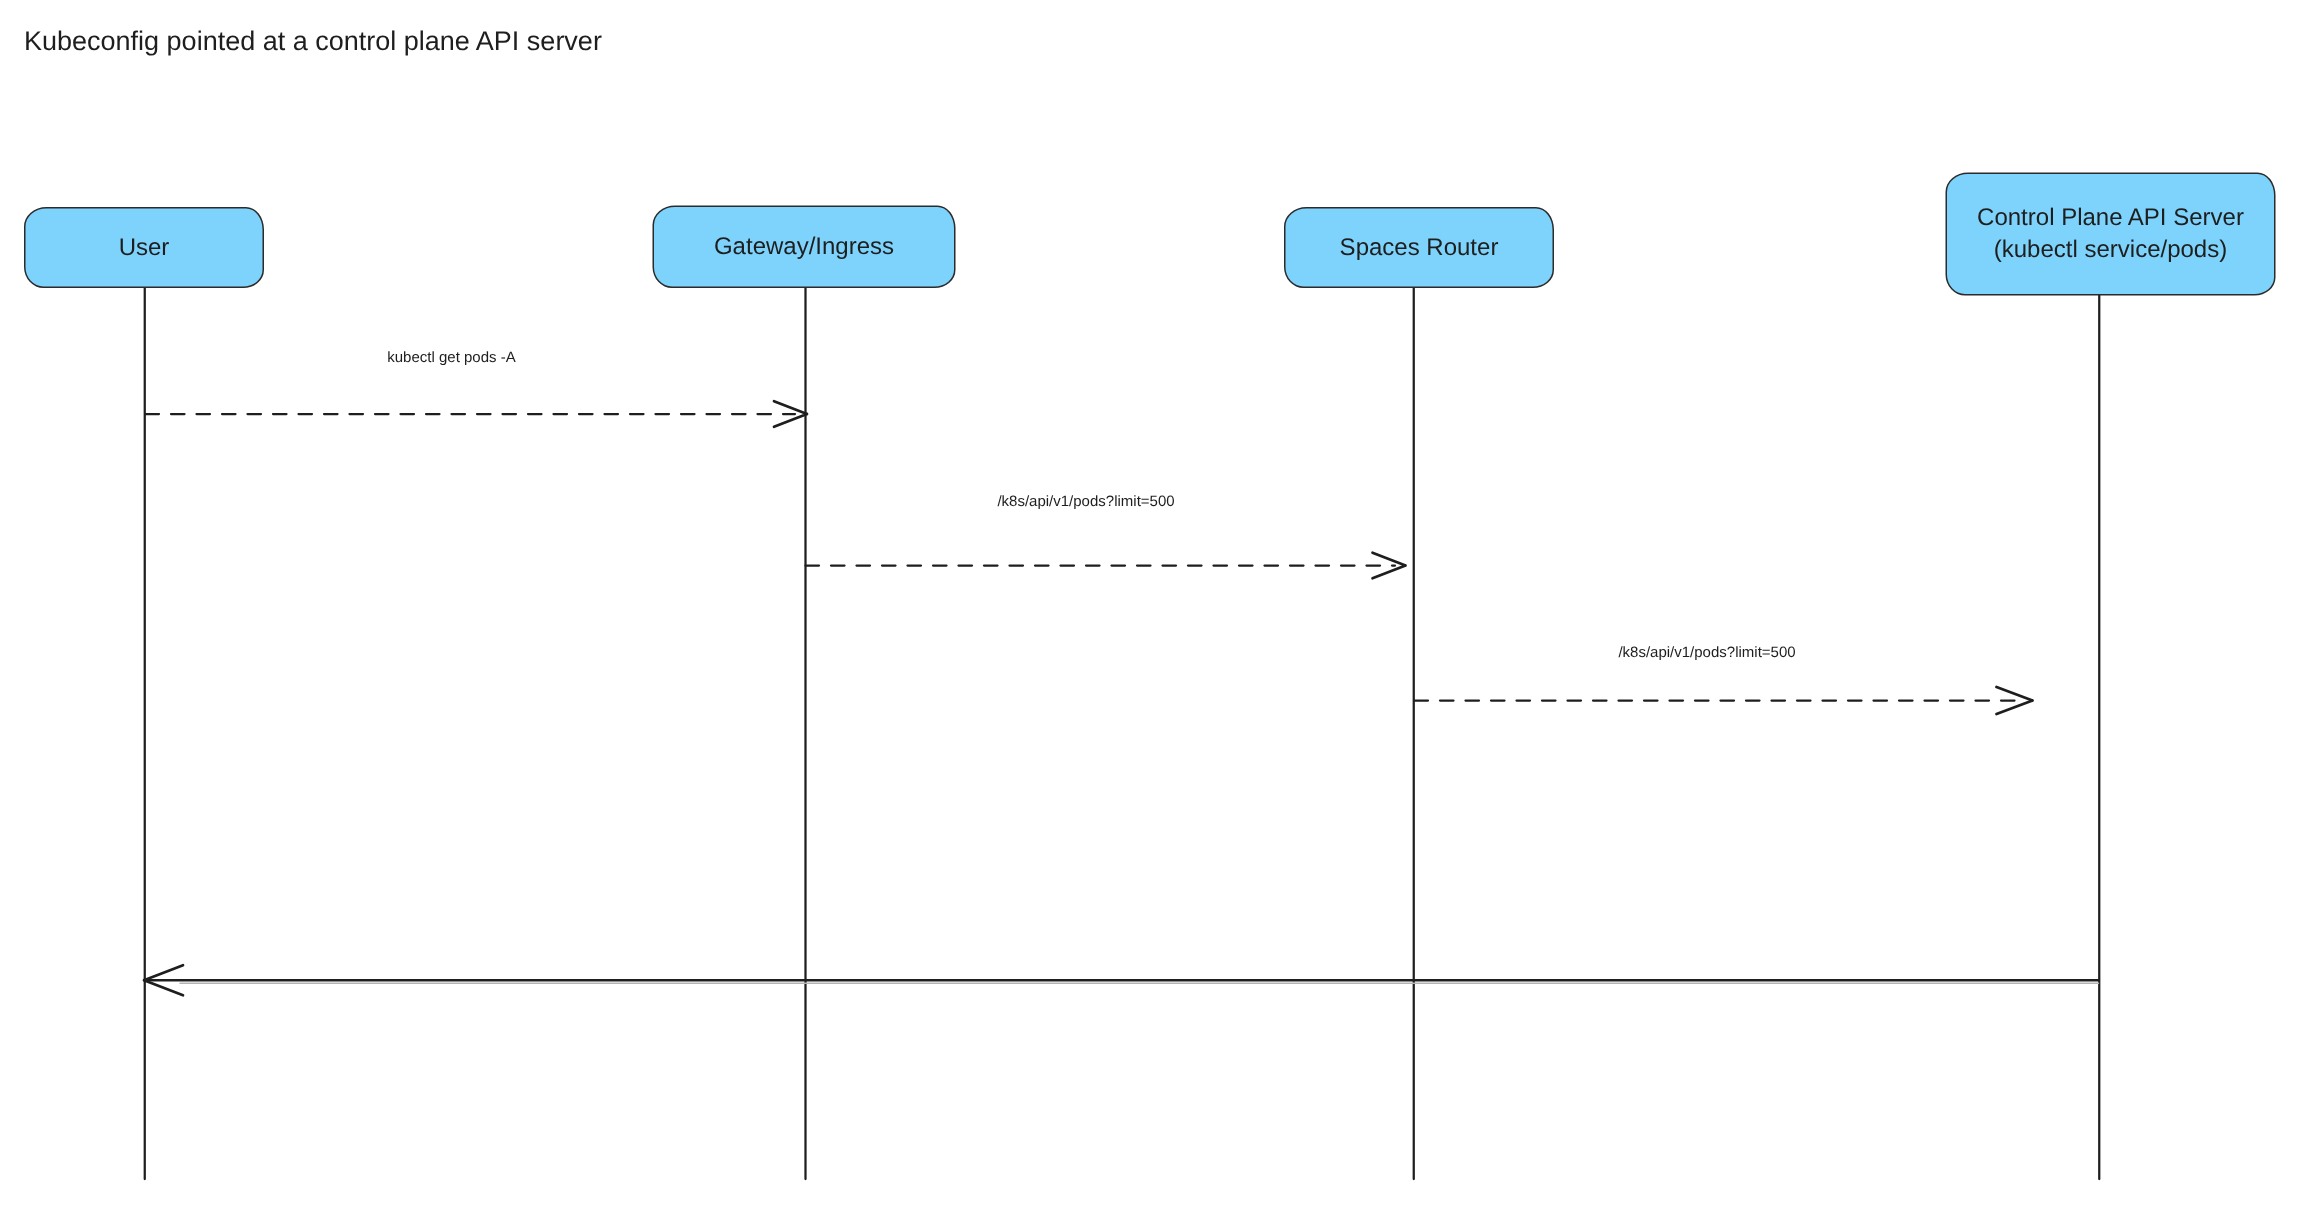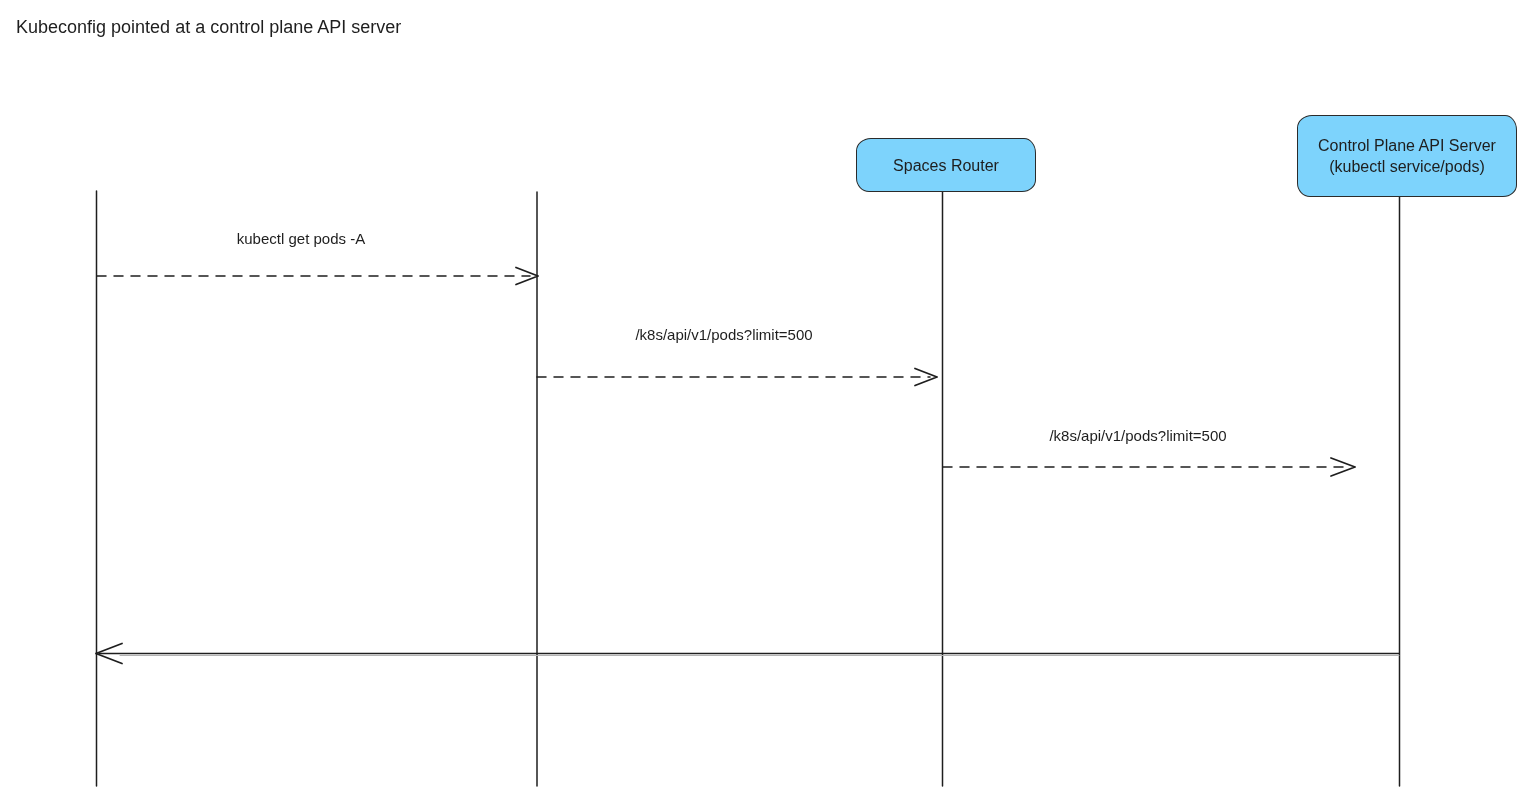--- a/index.html
+++ b/index.html
@@ -39,21 +39,21 @@
     justify-content: center;
     text-align: center;
     font-size: 16px;
     line-height: 21px;
     color: #1e1e1e;
   }
   .msg-label {
     position: absolute;
     width: 420px;
     text-align: center;
-    font-size: 15px;
+    font-size: 10px;
     line-height: 19px;
     color: #1e1e1e;
     white-space: nowrap;
   }
 </style>
 </head>
 <body>
 
 <div class="canvas">
 
@@ -73,21 +73,27 @@
     <path d="M915 368.5 L937 377 M915 385.5 L937 377" stroke-width="1.8"></path>
 
     <line x1="943" y1="467" x2="1346" y2="467" stroke-dasharray="9 8"></line>
     <path d="M1331 458 L1355 467 M1331 476 L1355 467" stroke-width="1.8"></path>
 
     <line x1="120" y1="655.5" x2="1399" y2="655.5" stroke="#b3b3b3" stroke-width="1"></line>
     <line x1="1399" y1="653.5" x2="99" y2="653.5" stroke-width="1.6"></line>
     <path d="M122 643.5 L96 653.5 M122 663.5 L96 653.5" stroke-width="1.8"></path>
   </svg>
 
+  <div class="actor-box" style="left:16px; top:138px; width:160px; height:54px;">
+    <span>User</span>
+  </div>
 
+  <div class="actor-box" style="left:435px; top:137px; width:202px; height:55px;">
+    <span>Gateway/Ingress</span>
+  </div>
 
   <div class="actor-box" style="left:856px; top:138px; width:180px; height:54px;">
     <span>Spaces Router</span>
   </div>
 
   <div class="actor-box" style="left:1297px; top:115px; width:220px; height:82px;">
     <span>Control Plane API Server</span>
     <span>(kubectl service/pods)</span>
   </div>
 

